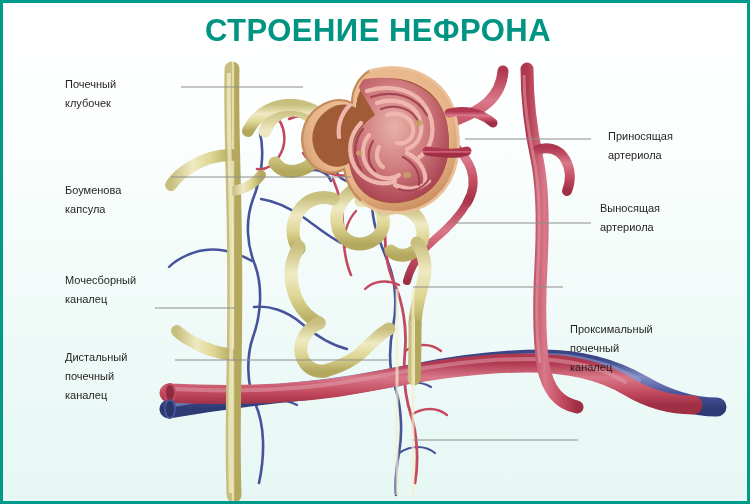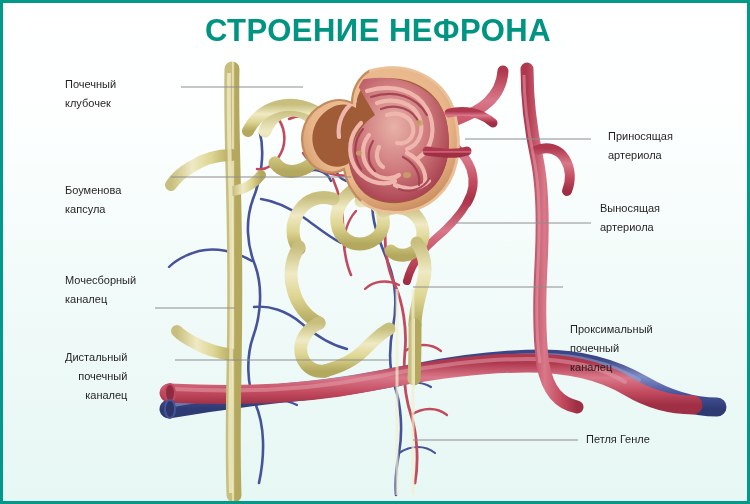--- a/index.html
+++ b/index.html
@@ -262,26 +262,25 @@
       <line class="lead" x1="410" y1="437" x2="575" y2="437"></line>
     </g>
   </svg>
 
   <div class="label" style="left:62px;top:72px;">Почечный
 клубочек</div>
   <div class="label" style="left:62px;top:162px;margin-top:16px;">Боуменова
 капсула</div>
   <div class="label" style="left:62px;top:268px;">Мочесборный
 каналец</div>
-  <div class="label" style="left:62px;top:345px;text-align:right;">Дистальный
+  <div class="label" style="left:62px;top:345px;">Дистальный
 почечный
 каналец</div>
 
   <div class="label right" style="left:597px;top:124px;margin-left:8px;">Приносящая
 артериола</div>
   <div class="label right" style="left:597px;top:196px;">Выносящая
 артериола</div>
   <div class="label right" style="left:567px;top:272px;margin-top:45px;">Проксимальный
 почечный
 каналец</div>
-  <div class="label right" style="left:583px;top:427px;">Петля Генле</div>
 
 </div>
 
 </body></html>

